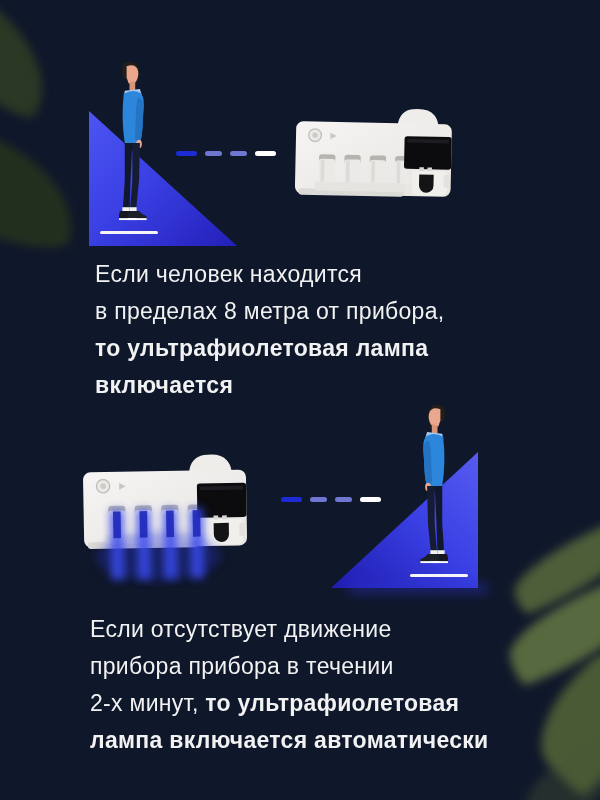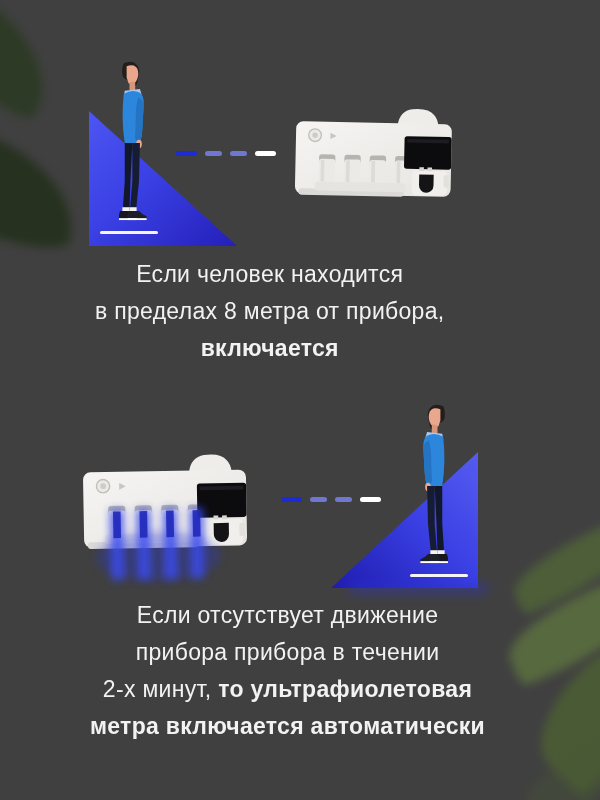--- a/index.html
+++ b/index.html
@@ -1,20 +1,19 @@
 <!DOCTYPE html>
 <html><head>
 <meta charset="utf-8">
 <style>
   html,body{margin:0;padding:0;background:#000;}
   #stage{
     position:relative;width:600px;height:800px;overflow:hidden;
-    background:#404040;
+    background:#0f172a;
     font-family:"Liberation Sans","DejaVu Sans",sans-serif;
-    text-align:center;
   }
   
   .leaf{position:absolute;filter:blur(5px);}
   .leaf-a{left:-52px;top:22px;width:112px;height:78px;background:#2c3a24;
     border-radius:5% 95% 40% 60%/50% 85% 15% 50%;transform:rotate(35deg);opacity:.95;}
   .leaf-b{left:-62px;top:140px;width:142px;height:100px;background:#25311e;
     border-radius:5% 95% 40% 60%/50% 85% 15% 50%;transform:rotate(14deg);opacity:.95;}
   .leaf-c{right:-46px;top:540px;width:138px;height:50px;background:#4d5e39;
     border-radius:90% 10% 95% 5%/60% 40% 70% 30%;transform:rotate(-24deg);}
   .leaf-d{right:-50px;top:598px;width:146px;height:64px;background:#57693f;
@@ -56,21 +55,21 @@
   .dashes{position:absolute;display:flex;align-items:center;gap:8px;}
   .dashes-top{left:176px;top:151px;}
   .dashes-bottom{left:281px;top:497px;}
   .dash{height:5px;border-radius:2.5px;display:inline-block;}
   .dash-1{width:21px;} .dash-2{width:17px;} .dash-3{width:17px;} .dash-4{width:21px;}
 
   
   .caption{position:absolute;color:#f2f2f3;font-size:23px;line-height:37px;
     letter-spacing:.3px;font-weight:400;}
   .caption-top{left:95px;top:256px;}
-  .caption-bottom{left:90px;top:597px;}
+  .caption-bottom{left:90px;top:611px;}
   .caption .bold{font-weight:700;}
   .caption div{white-space:nowrap;}
 </style>
 </head>
 <body>
 
 <div id="stage">
 
   <div class="leaf leaf-a"></div>
   <div class="leaf leaf-b"></div>
@@ -144,20 +143,21 @@
         <path d="M133 74 h36 q3 1 3 5 v16 q0 6 -8 6 h-26 q-5 0 -5 -6 v-16 q0 -4 3 -5 z" fill="#f1efec"></path>
         <path d="M141 78 h16 v12 a8 8 0 0 1 -16 0 z" fill="#141417"></path>
         <rect x="168" y="78" width="6" height="14" rx="2" fill="#e3e1dd"></rect>
       </g>
     </svg>
   </div>
 
   <div class="caption caption-top">
     <div>Если человек находится</div>
     <div>в пределах 8 метра от прибора,</div>
+    <div class="bold">то ультрафиолетовая лампа</div>
     <div class="bold">включается</div>
   </div>
 
   <div>
     <div class="triangle tri-right"></div>
     <div class="tri-glow"></div>
     <div class="ground ground-bottom"></div>
 
     <svg class="device device-bottom" viewBox="0 0 190 150">
       <defs>
@@ -231,16 +231,16 @@
       <path d="M29 159.5 L40 159.5 Q44 164 48 165 L48 168 L28 168 Q27.5 163 29 159.5 Z" fill="#1d1f28"></path>
       <rect x="19" y="167" width="19" height="2" fill="#ffffff"></rect>
       <rect x="28" y="167" width="20" height="2" fill="#ffffff"></rect>
     </svg>
   </div>
 
   <div class="caption caption-bottom">
     <div>Если отсутствует движение</div>
     <div>прибора прибора в течении</div>
     <div><span>2-х минут,</span> <span class="bold">то ультрафиолетовая</span></div>
-    <div class="bold">метра включается автоматически</div>
+    <div class="bold">лампа включается автоматически</div>
   </div>
 
 </div>
 
 </body></html>

